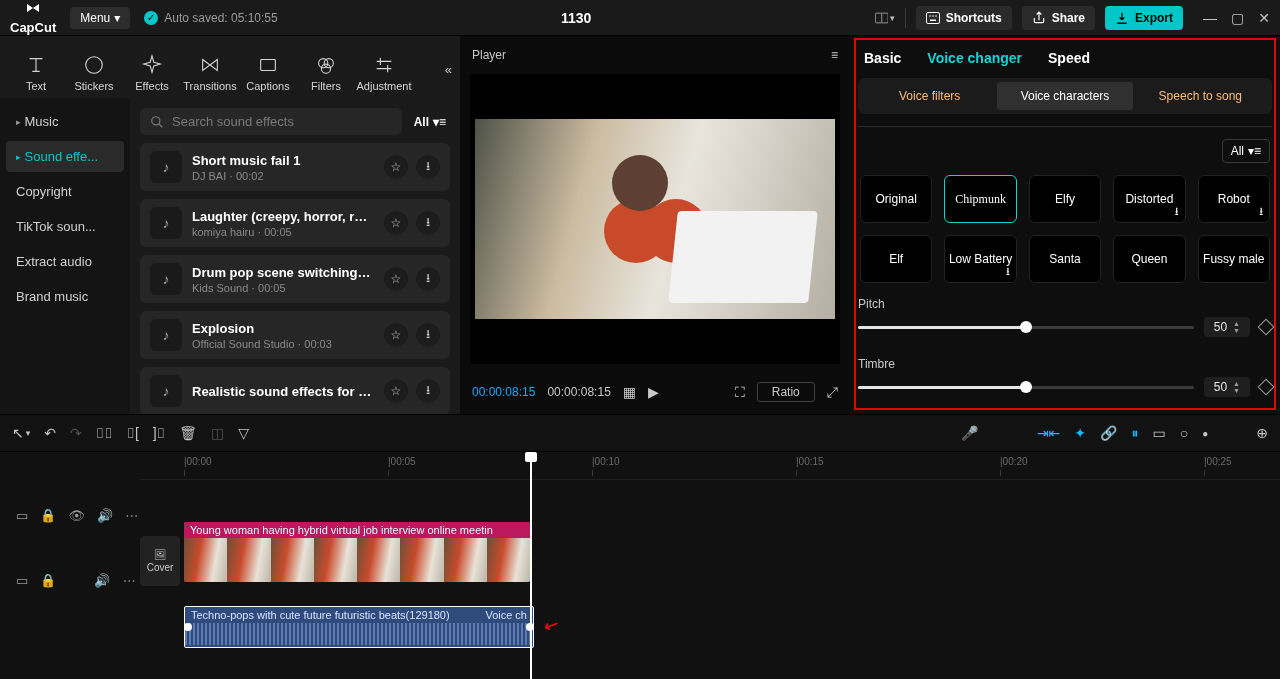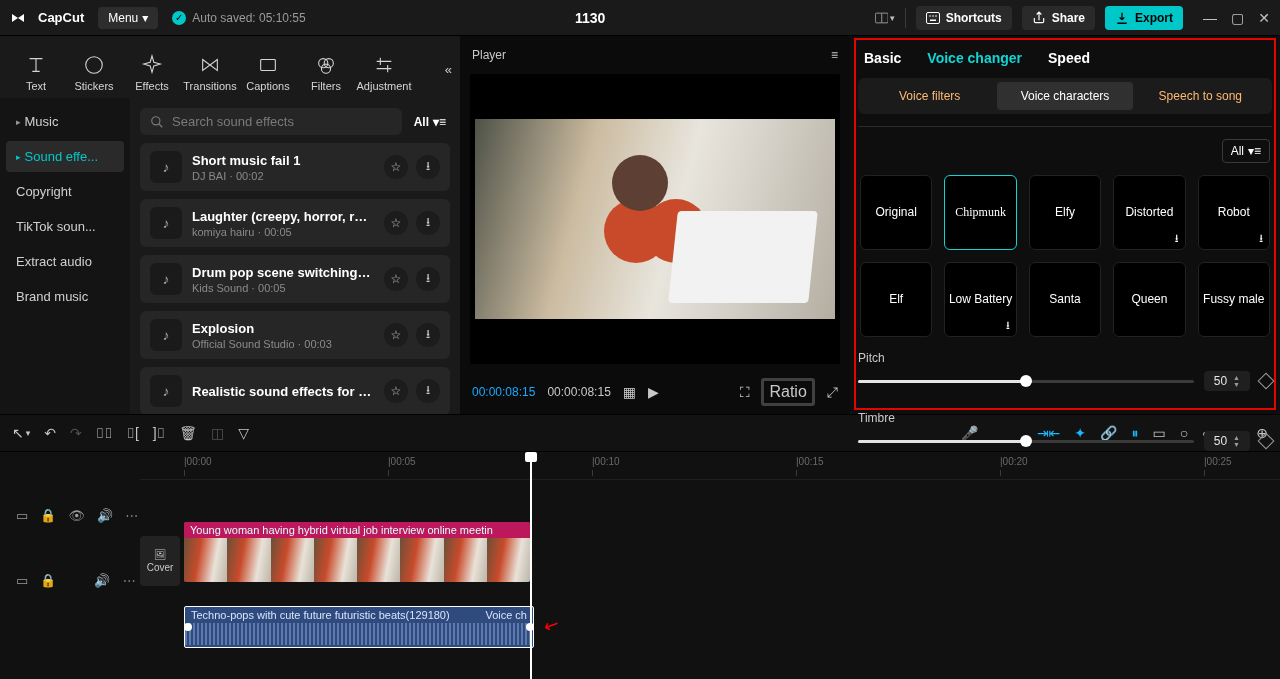--- a/index.html
+++ b/index.html
@@ -1,18 +1,18 @@
 <!DOCTYPE html>
 <html><head>
 <meta charset="utf-8">
 <style>
   * { box-sizing: border-box; margin: 0; padding: 0; }
   html, body { width: 1280px; height: 679px; background: #0e0e0e; font-family: -apple-system, "Segoe UI", Arial, sans-serif; color: #e5e5e5; overflow: hidden; font-size: 13px; }
   .topbar { height: 36px; background: #1a1a1a; display: flex; align-items: center; padding: 0 10px; gap: 14px; border-bottom: 1px solid #000; }
-  .logo { display:flex; align-items:center; gap:12px; font-weight:600; font-size:13px; color:#fff;}
+  .logo { display:flex; align-items:center; gap:4px; font-weight:600; font-size:13px; color:#fff;flex-direction:column;}
   .menu-btn { background:#2d2d2d; border-radius:4px; padding:4px 10px; display:flex; align-items:center; gap:4px; font-size:12px; color:#fff;}
   .autosave { display:flex; align-items:center; gap:6px; font-size:12px; color:#9a9a9a;}
   .check { width:14px; height:14px; border-radius:50%; background:#00c8c8; display:flex; align-items:center; justify-content:center; color:#000; font-size:10px;}
   .top-center { flex:1; text-align:center; font-weight:600; color:#fff; font-size:14px;}
   .top-right { display:flex; align-items:center; gap:10px;}
   .top-icon { width:20px; height:20px; display:flex; align-items:center; justify-content:center; color:#c0c0c0; }
   .top-sep { width:1px; height:20px; background:#3a3a3a;}
   .pill { background:#2a2a2a; border-radius:4px; padding:5px 10px; display:flex; align-items:center; gap:6px; font-size:12px; color:#fff; font-weight:600;}
   .pill.export { background:#00c8c8; color:#000;}
   .win-ctrl { display:flex; gap:14px; margin-left:10px; color:#c0c0c0;}
@@ -46,35 +46,35 @@
   .player-hdr{ height:38px; display:flex; align-items:center; justify-content:space-between; padding:0 12px; font-size:12px; color:#c8c8c8;}
   .preview { flex:1; margin:0 10px 6px 10px; background:#000; position:relative; border-radius:2px; overflow:hidden; display:flex; align-items:center; justify-content:center;}
   .scene { width:360px; height:200px; background:linear-gradient(105deg,#4e5248 0%,#cbbba0 30%,#e8e5dd 55%,#d8d4cb 70%,#b4aea2 100%); position:relative; }
   .scene::before{ content:""; position:absolute; left:38%; top:18%; width:56px; height:56px; border-radius:50%; background:#5e3f33; box-shadow: -4px 48px 0 4px #c84a2b, 36px 48px 0 4px #c84a2b; }
   .scene::after{ content:""; position:absolute; right:6%; bottom:8%; width:140px; height:92px; background:#f2f2f2; transform:skewX(-6deg); border-radius:4px;}
   .player-ctrl { height:44px; display:flex; align-items:center; gap:12px; padding:0 12px; font-size:12px;}
   .tc1 { color:#1aa9ff;}
   .tc2 { color:#c8c8c8;}
   .player-ctrl .gap{flex:1;}
   .pc-ico { color:#c8c8c8; font-size:14px;}
-  .ratio { border:3px solid #404040; border-radius:3px; padding:2px 5px; font-size:16px; color:#c8c8c8;}
+  .ratio { border:1px solid #404040; border-radius:3px; padding:2px 14px; font-size:12px; color:#c8c8c8;}
 
   .right { flex:1; background:#0e0e0e; position:relative; padding:6px 8px 10px 8px;}
   .redbox { position:absolute; inset:2px 4px 4px 4px; border:2px solid #e10600; pointer-events:none;}
   .rtabs { display:flex; gap:26px; padding:8px 6px 12px 6px; font-size:14px;}
   .rtab { color:#fff; font-weight:600;}
   .rtab.active{ color:#11d4d4;}
   .segrow { display:flex; background:#1b1b1b; border-radius:6px; padding:4px;}
   .seg { flex:1; text-align:center; padding:7px 0; font-size:12px; color:#fdba74; border-radius:4px;}
   .seg.on { background:#303030; color:#fff;}
   .hr { height:1px; background:#2a2a2a; margin:12px 0;}
   .all-right { display:flex; justify-content:flex-end; padding:0 2px;}
   .all-chip { border:1px solid #3a3a3a; border-radius:4px; padding:4px 8px; font-size:12px; color:#fff; display:flex; gap:4px; align-items:center;}
   .vgrid { display:grid; grid-template-columns:repeat(5,1fr); gap:12px; margin-top:12px; padding:0 2px;}
-  .vcard { background:#000; border:1px solid #222; border-radius:6px; height:75px; display:flex; flex-direction:column; align-items:center; justify-content:center; font-size:12px; color:#fff; position:relative; text-align:center; line-height:1.2;}
+  .vcard { background:#000; border:1px solid #222; border-radius:6px; height:48px; display:flex; flex-direction:column; align-items:center; justify-content:center; font-size:12px; color:#fff; position:relative; text-align:center; line-height:1.2;}
   .vcard.sel{ border:1.5px solid #11d4d4;font-family:Liberation Serif, serif;}
   .dl { position:absolute; right:6px; bottom:4px; font-size:11px; color:#fff;}
   .param { margin-top:14px;}
   .plabel { font-size:12px; color:#c8c8c8; margin-bottom:6px;}
   .prow { display:flex; align-items:center; gap:10px;}
   .track { flex:1; height:3px; background:#3a3a3a; border-radius:2px; position:relative;}
   .trackfill{ position:absolute; left:0; top:0; height:100%; width:50%; background:#e5e5e5; border-radius:2px;}
   .knob{ position:absolute; left:50%; top:50%; width:12px; height:12px; background:#fff; border-radius:50%; transform:translate(-50%,-50%);}
   .numbox{ background:#1f1f1f; border-radius:4px; padding:3px 10px; font-size:12px; color:#e5e5e5; display:flex; align-items:center; gap:6px;}
   .stepper{ display:flex; flex-direction:column; font-size:7px; color:#9a9a9a; line-height:1;}

